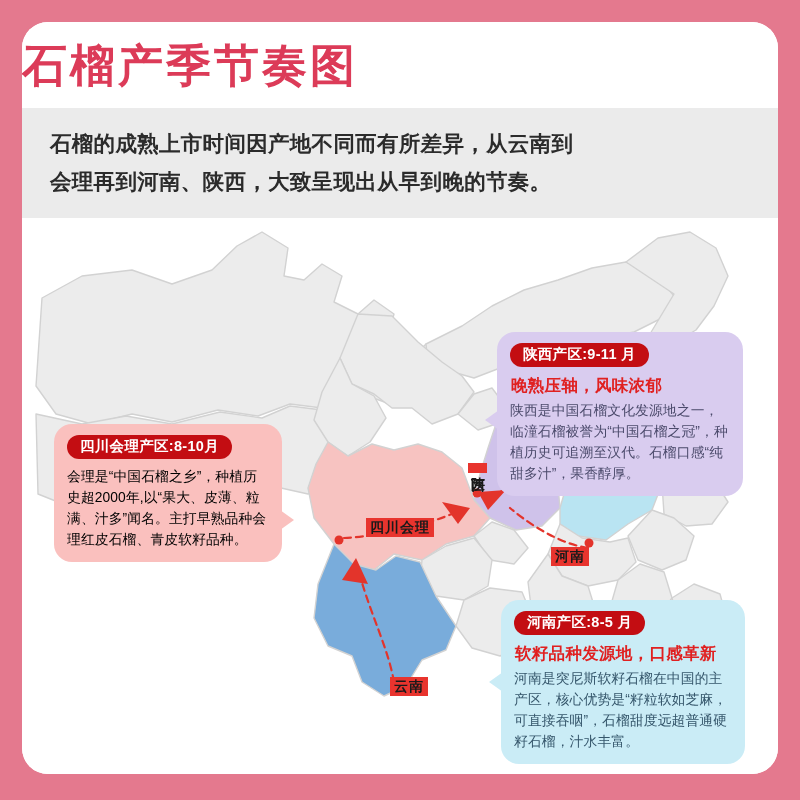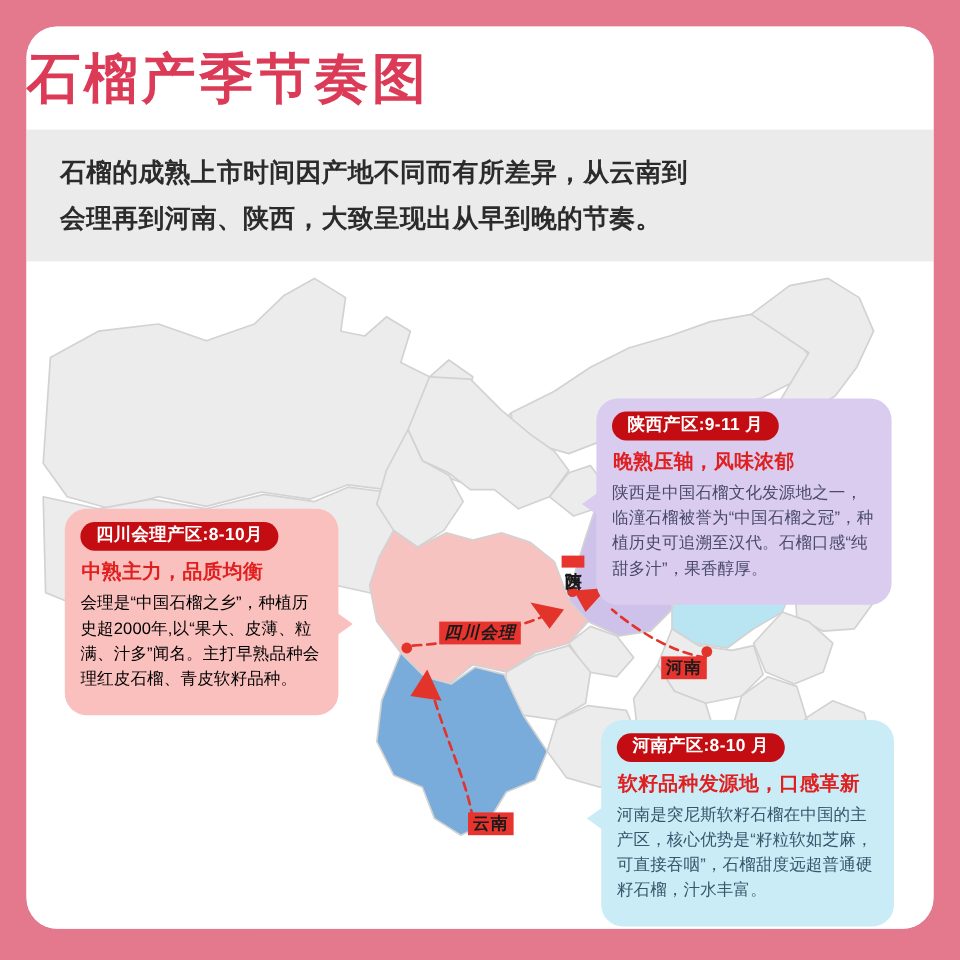--- a/index.html
+++ b/index.html
@@ -39,21 +39,21 @@
   
   .maparea{
     position:absolute;left:0;top:196px;width:756px;height:556px;background:#ffffff;
     overflow:hidden;
   }
   .maparea svg{position:absolute;left:0;top:0;width:756px;height:556px;}
 
   
   .info{
     position:absolute;border-radius:18px;box-sizing:border-box;
-    padding:11px 13px 20px 13px;
+    padding:11px 13px 12px 13px;
   }
   .info .pill{
     display:inline-block;background:#C30D12;color:#ffffff;
     font-size:14.5px;font-weight:bold;border-radius:13px;
     padding:4px 13px 5px 13px;line-height:1;margin-bottom:7px;
     white-space:nowrap;letter-spacing:0.3px;
   }
   .info .head{
     font-size:16.5px;font-weight:bold;color:#E02020;
     margin:1px 0 5px 1px;line-height:1.25;letter-spacing:0.3px;
@@ -104,21 +104,21 @@
     position:absolute;background:#E8342E;color:#1a1a1a;font-weight:bold;
     font-size:14px;line-height:1.1;padding:2px 4px;letter-spacing:1px;
     white-space:nowrap;
   }
   .plabel.vert{
     writing-mode:vertical-rl;text-orientation:upright;
     padding:3px 2px;letter-spacing:2px;
   }
   #lbl-shaanxi{left:446px;top:245px;}
   #lbl-henan{left:529px;top:329px;}
-  #lbl-sichuan{left:344px;top:300px;font-style:italic;}
+  #lbl-sichuan{left:344px;top:300px;}
   #lbl-yunnan{left:368px;top:459px;}
 </style>
 </head>
 <body>
 
 <div id="poster">
   <div id="card">
 
     <div class="header">
       <div class="title">石榴产季节奏图</div>
@@ -204,34 +204,33 @@
       </svg>
 
       <div class="plabel vert" id="lbl-shaanxi">陕西</div>
       <div class="plabel" id="lbl-henan">河南</div>
       <div class="plabel" id="lbl-sichuan">四川会理</div>
       <div class="plabel" id="lbl-yunnan">云南</div>
 
       <div class="info" id="card-sichuan">
         <div class="tail"></div>
         <div class="pill">四川会理产区:8-10月</div>
-        <div class="head">中熟主力，品质均衡</div>
         <div class="body">会理是“中国石榴之乡”，种植历史超2000年,以“果大、皮薄、粒满、汁多”闻名。主打早熟品种会理红皮石榴、青皮软籽品种。</div>
       </div>
 
       <div class="info" id="card-shaanxi">
         <div class="tail"></div>
         <div class="pill">陕西产区:9-11 月</div>
         <div class="head">晚熟压轴，风味浓郁</div>
         <div class="body">陕西是中国石榴文化发源地之一，临潼石榴被誉为“中国石榴之冠”，种植历史可追溯至汉代。石榴口感“纯甜多汁”，果香醇厚。</div>
       </div>
 
 
       <div class="info" id="card-henan">
         <div class="tail"></div>
-        <div class="pill">河南产区:8-10 月</div>
+        <div class="pill">河南产区:8-5 月</div>
         <div class="head">软籽品种发源地，口感革新</div>
         <div class="body">河南是突尼斯软籽石榴在中国的主产区，核心优势是“籽粒软如芝麻，可直接吞咽”，石榴甜度远超普通硬籽石榴，汁水丰富。</div>
       </div>
 
     </div>
   </div>
 </div>
 
 </body></html>

